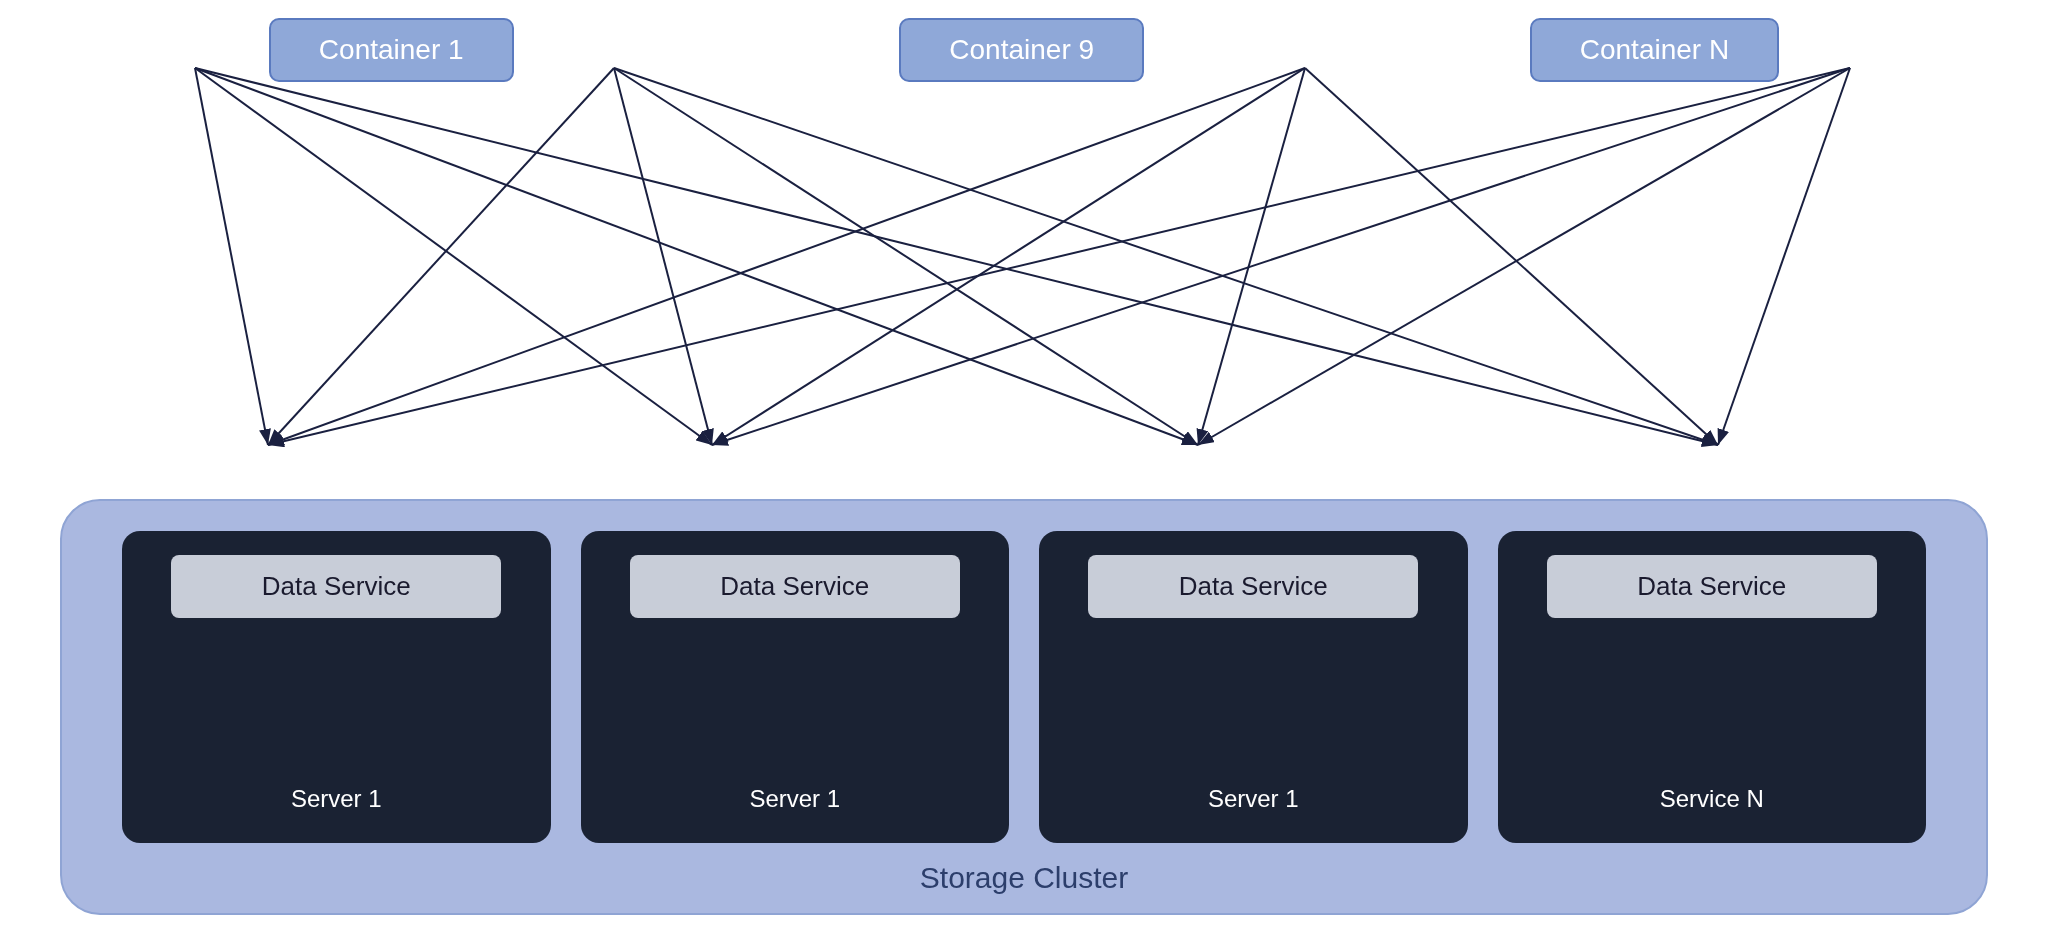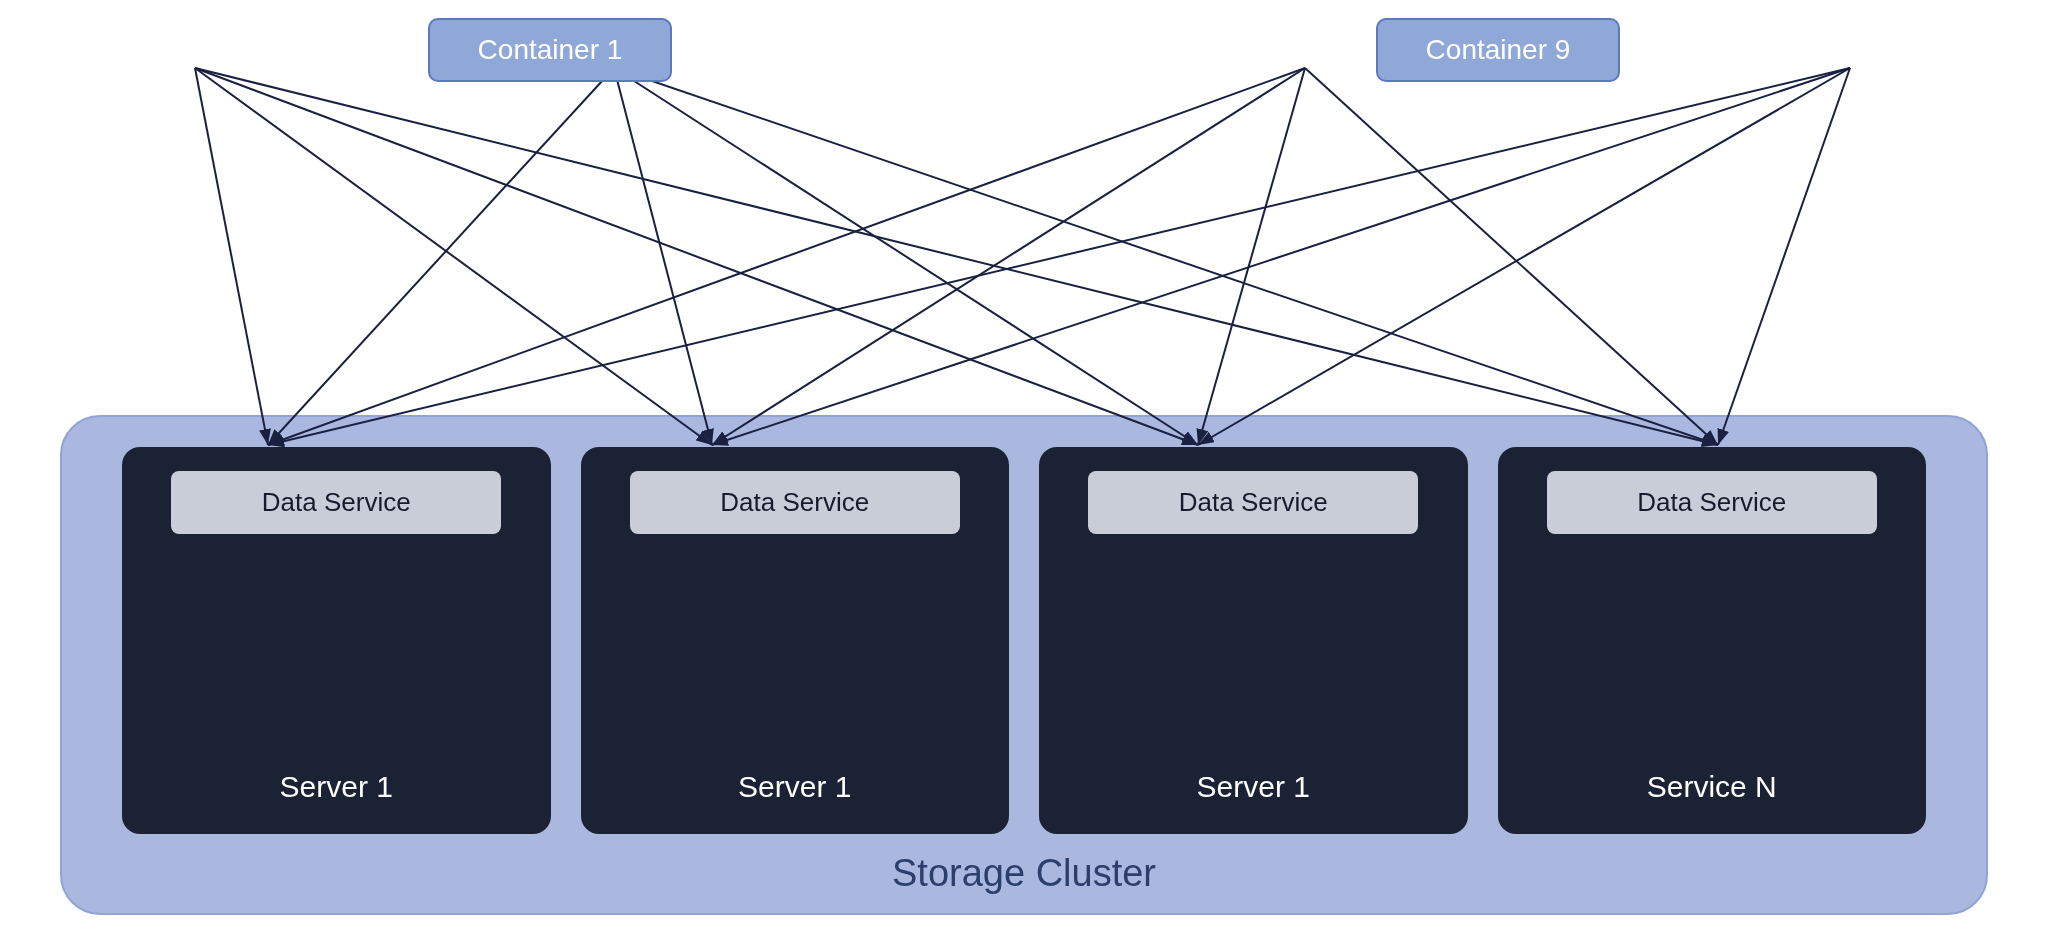--- a/index.html
+++ b/index.html
@@ -52,34 +52,34 @@
       text-align: center;
       min-width: 240px;
     }
 
     
     .storage-cluster {
       position: absolute;
       bottom: 30px;
       left: 60px;
       right: 60px;
-      height: 500px;
+      height: 416px;
       background: #aab8e0;
       border-radius: 40px;
       border: 2px solid #8fa4d4;
       z-index: 1;
       display: flex;
       flex-direction: column;
       align-items: center;
       justify-content: flex-end;
       padding-bottom: 18px;
     }
 
     .storage-cluster-label {
-      font-size: 38px;
+      font-size: 30px;
       font-weight: 500;
       color: #2c3e6b;
       margin-top: 8px;
     }
 
     .servers-row {
       display: flex;
       flex-direction: row;
       justify-content: space-around;
       width: 100%;
@@ -105,21 +105,21 @@
       border-radius: 8px;
       padding: 16px 40px;
       font-size: 26px;
       font-weight: 400;
       color: #1a1a2e;
       text-align: center;
       width: 85%;
     }
 
     .server-label {
-      font-size: 30px;
+      font-size: 24px;
       font-weight: 400;
       color: #ffffff;
       text-align: center;
       margin-top: auto;
     }
   </style>
 </head>
 <body>
 
 <div class="diagram-wrapper">
@@ -152,20 +152,23 @@
     <line x1="1850" y1="68" x2="1718" y2="445" stroke="#1a2040" stroke-width="2" marker-end="url(#arrowhead)"></line>
   </svg>
 
   <div class="containers-row">
     <div class="container-box">
       <span>Container 1</span>
     </div>
     <div class="container-box">
       <span>Container 9</span>
     </div>
+    <div class="container-box">
+      <span>Container N</span>
+    </div>
   </div>
 
   <div class="storage-cluster">
     <div class="servers-row">
       <div class="server-box">
         <div class="data-service-box">
           <span>Data Service</span>
         </div>
         <div class="server-label">Server 1</div>
       </div>

